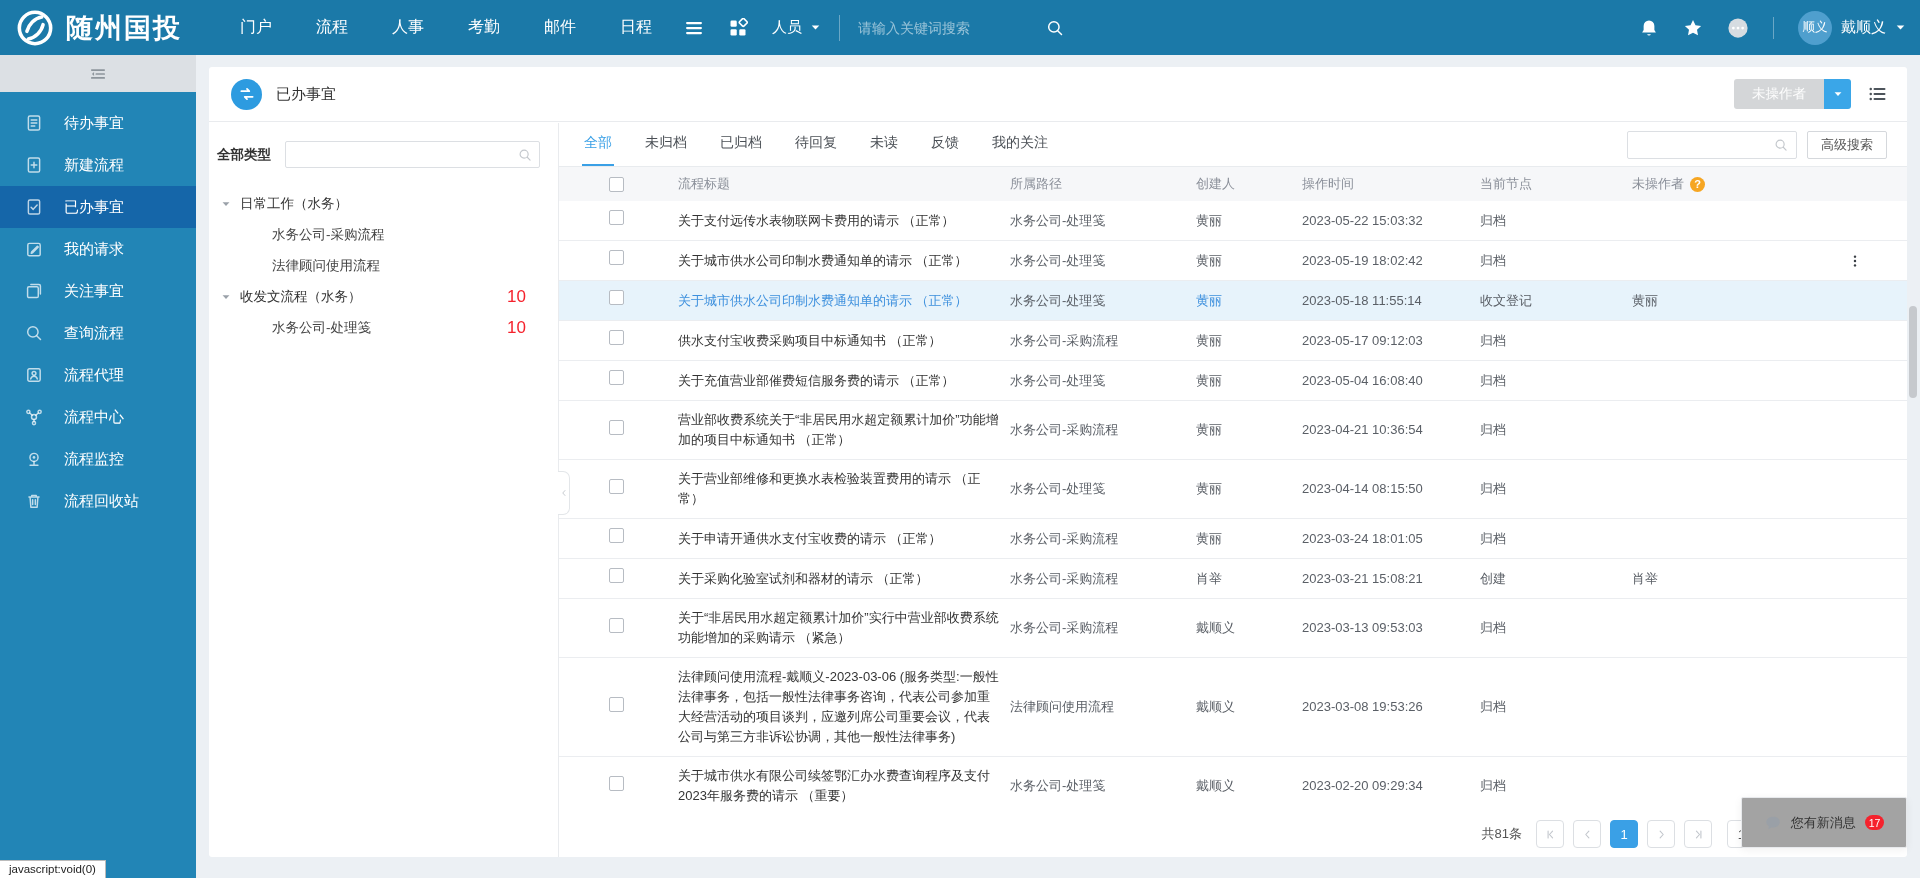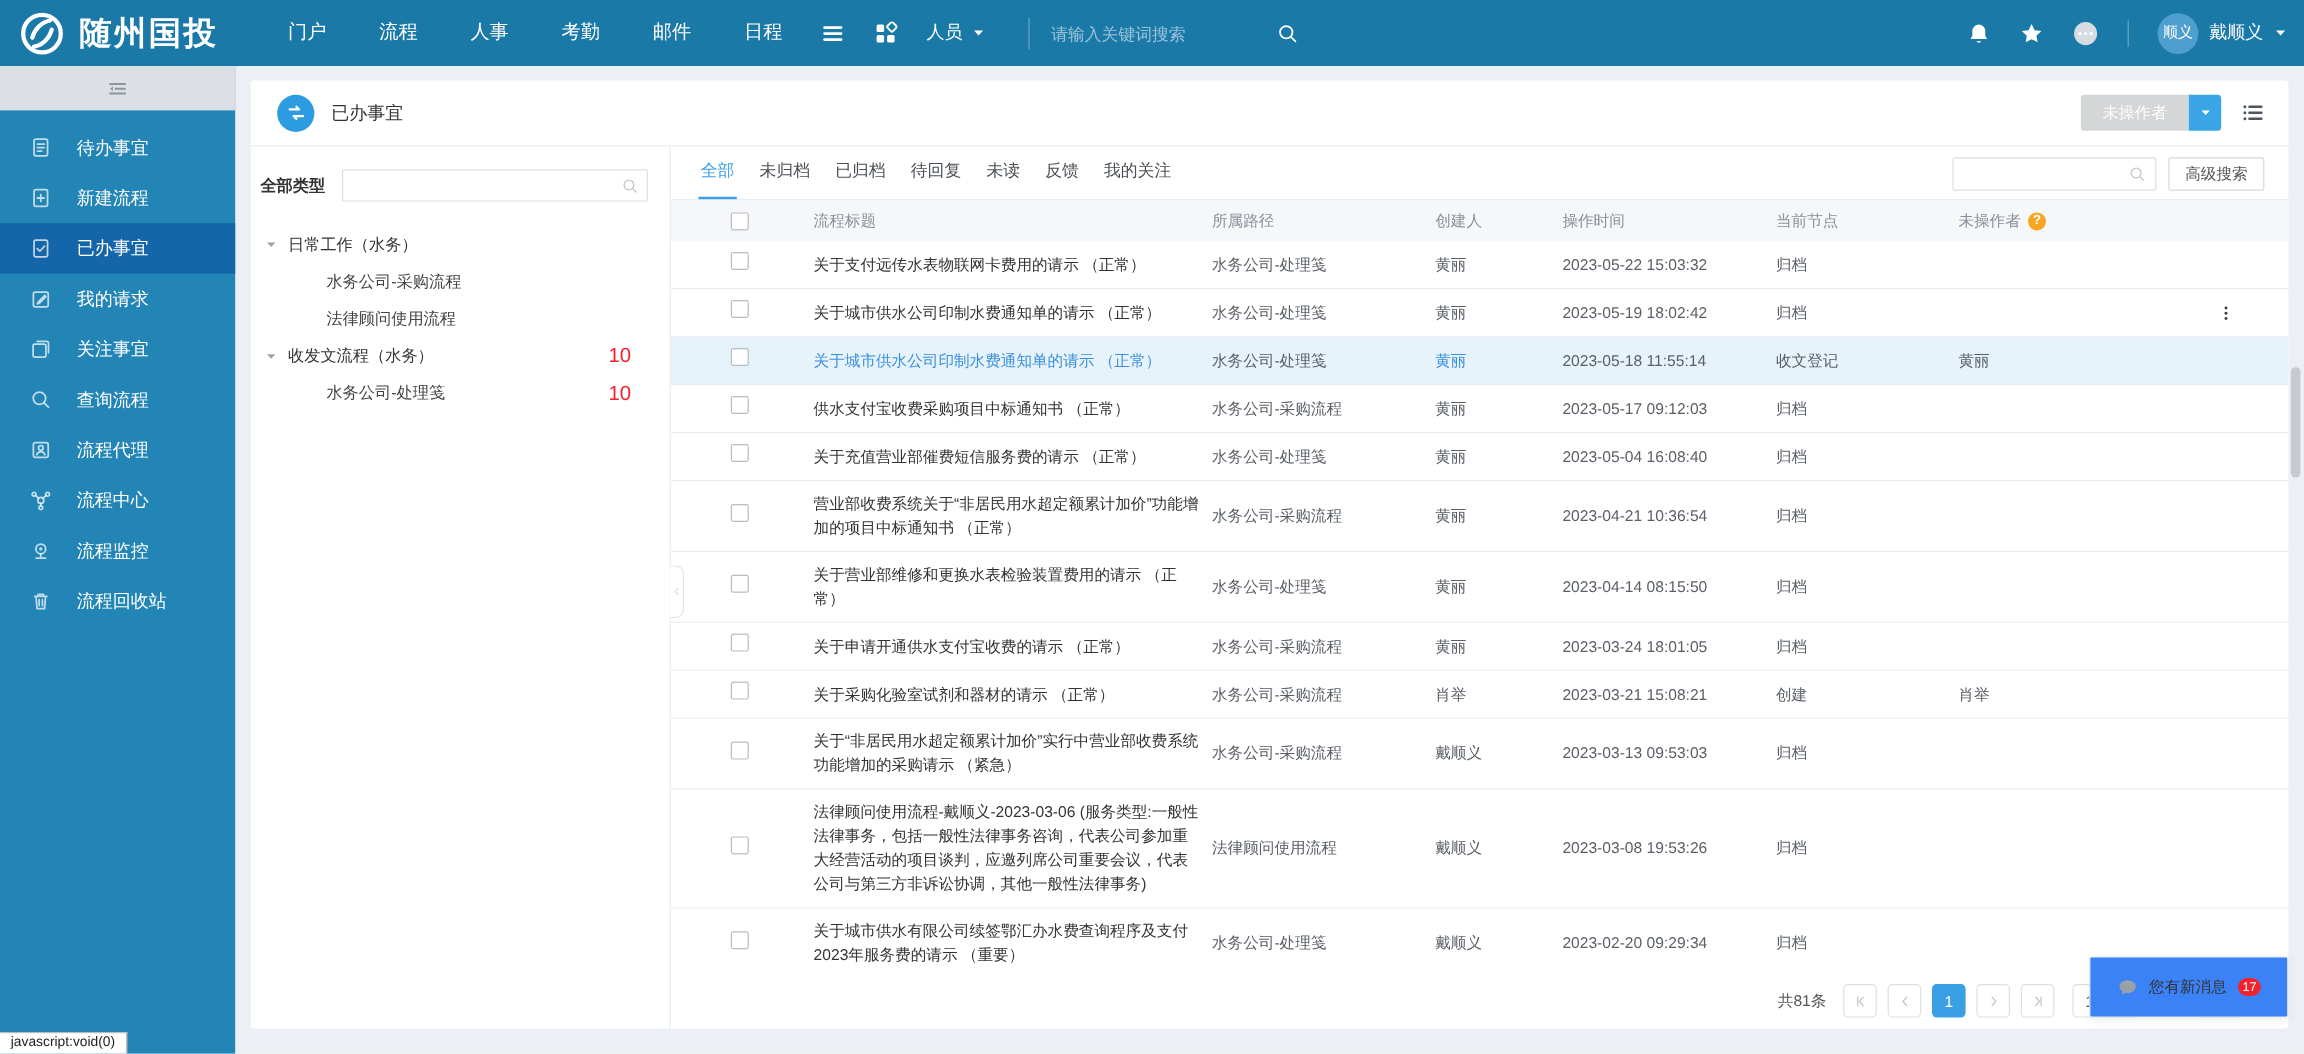--- a/index.html
+++ b/index.html
@@ -14,21 +14,21 @@
   .logo-text { font-size:27px; font-weight:bold; letter-spacing:2px; white-space:nowrap; }
   .topnav { display:flex; align-items:center; gap:44px; margin-left:10px; }
   .topnav .nav-item { font-size:16px; cursor:pointer; white-space:nowrap; }
   .top-tools { display:flex; align-items:center; gap:24px; margin-left:32px; }
   .icon { display:inline-block; line-height:0; }
   .icon svg { width:100%; height:100%; display:block; }
   .i18 { width:18px; height:18px; }
   .i20 { width:20px; height:20px; }
   .i22 { width:22px; height:22px; }
   .module-switch { display:flex; align-items:center; gap:8px; font-size:15px; cursor:pointer; }
-  .top-search { display:flex; align-items:center; margin-left:36px; border-left:1px solid rgba(255,255,255,.35);
+  .top-search { display:flex; align-items:center; margin-left:18px; border-left:1px solid rgba(255,255,255,.35);
     padding-left:18px; height:26px; width:225px; justify-content:space-between;gap:16px; }
   .top-search-input { background:transparent; border:none; outline:none; color:#fff; font-size:14px; width:170px; }
   .top-search-input::placeholder { color:rgba(255,255,255,.55); }
   .top-right { position:absolute; right:14px; top:0; height:55px; display:flex; align-items:center; gap:24px; }
   .top-right .vdiv { width:1px; height:22px; background:rgba(255,255,255,.35); }
   .avatar { width:34px; height:34px; border-radius:50%; background:#4f9fce; color:#fff; font-size:12.5px;
     display:flex; align-items:center; justify-content:center; }
   .user-chip { display:flex; align-items:center; gap:9px; cursor:pointer; }
   .user-name { font-size:15px; }
 
@@ -78,21 +78,21 @@
   .tree-label { font-size:13.5px; white-space:nowrap; }
   .tree-count { position:absolute; right:14px; color:#f5222d; font-size:17px; }
   .panel-handle { position:absolute; right:-12px; top:348px; width:12px; height:44px; background:#fff;
     border:1px solid #e3e6e9; border-left:none; border-radius:0 7px 7px 0; display:flex; align-items:center;
     justify-content:center; color:#b9bec4; cursor:pointer; z-index:5; font-size:10px; }
 
   
   .list-panel { flex:1; display:flex; flex-direction:column; position:relative; min-width:0; }
   .tabs-row { height:44px; display:flex; align-items:flex-end; justify-content:space-between;
     padding:0 20px 0 23px; border-bottom:1px solid #e8ebee; }
-  .tabs { display:flex; gap:17px;text-align:center; }
+  .tabs { display:flex; gap:29px;text-align:center; }
   .tab { font-size:14px; color:#4a4f55; padding:0 2px 12px; cursor:pointer; border-bottom:2px solid transparent; }
   .tab.active { color:#3aa0e6; border-bottom-color:#3aa0e6; }
   .tabs-right { display:flex; align-items:center; gap:10px; padding-bottom:7px; }
   .tabs-search { width:170px; height:28px; border:1px solid #dcdfe3; border-radius:2px; display:flex;
     align-items:center; padding:0 8px; }
   .tabs-search input { border:none; outline:none; flex:1; min-width:0; font-size:13px; }
   .tabs-search .icon { color:#c3c7cc; }
   .adv-btn { height:28px; padding:0 13px; background:#fff; border:1px solid #d5d8dc; border-radius:2px;
     font-size:13px; color:#555; cursor:pointer; }
 
@@ -119,21 +119,21 @@
   .pg-total { margin-right:5px; }
   .pg-btn { width:28px; height:28px; border:1px solid #dcdfe3; border-radius:4px; background:#fff;
     display:flex; align-items:center; justify-content:center; color:#c2c6cc; cursor:pointer; }
   .pg-btn.active { background:#3aa0e6; border-color:#3aa0e6; color:#fff; font-size:13px; }
   .pg-size { width:58px; height:28px; border:1px solid #dcdfe3; border-radius:4px; background:#fff;
     display:flex; align-items:center; justify-content:center; gap:6px; color:#555; cursor:pointer; margin-left:6px; }
   .pg-jump-input { width:42px; height:28px; border:1px solid #dcdfe3; border-radius:4px; text-align:center;
     font-size:13px; color:#333; outline:none; }
 
   
-  .toast { position:absolute; right:13px; bottom:30px; width:166px; height:51px; background:#3b82f6;
+  .toast { position:absolute; right:13px; bottom:30px; width:166px; height:51px; background:#a3a3a3;
     border:1px solid #e7e9ec; border-radius:2px; box-shadow:0 2px 8px rgba(0,0,0,.06);
     display:flex; align-items:center; justify-content:center; gap:9px; z-index:40; cursor:pointer; }
   .toast .icon { color:#9aa0a7; }
   .toast-text { font-size:13px; color:#333; }
   .toast-badge { min-width:19px; height:15px; border-radius:8px; background:#f5222d; color:#fff; font-size:10.5px;
     display:inline-flex; align-items:center; justify-content:center; padding:0 4px; }
   .scroll-thumb { position:absolute; right:3px; top:251px; width:8px; height:92px; background:#c6c9cd;
     border-radius:4px; z-index:35; }
   .statusbar { position:absolute; left:0; bottom:0; background:#fff; border:1px solid #bbb; border-left:none;
     border-bottom:none; padding:2px 9px 3px; font-size:11.5px; color:#222; z-index:50; }

